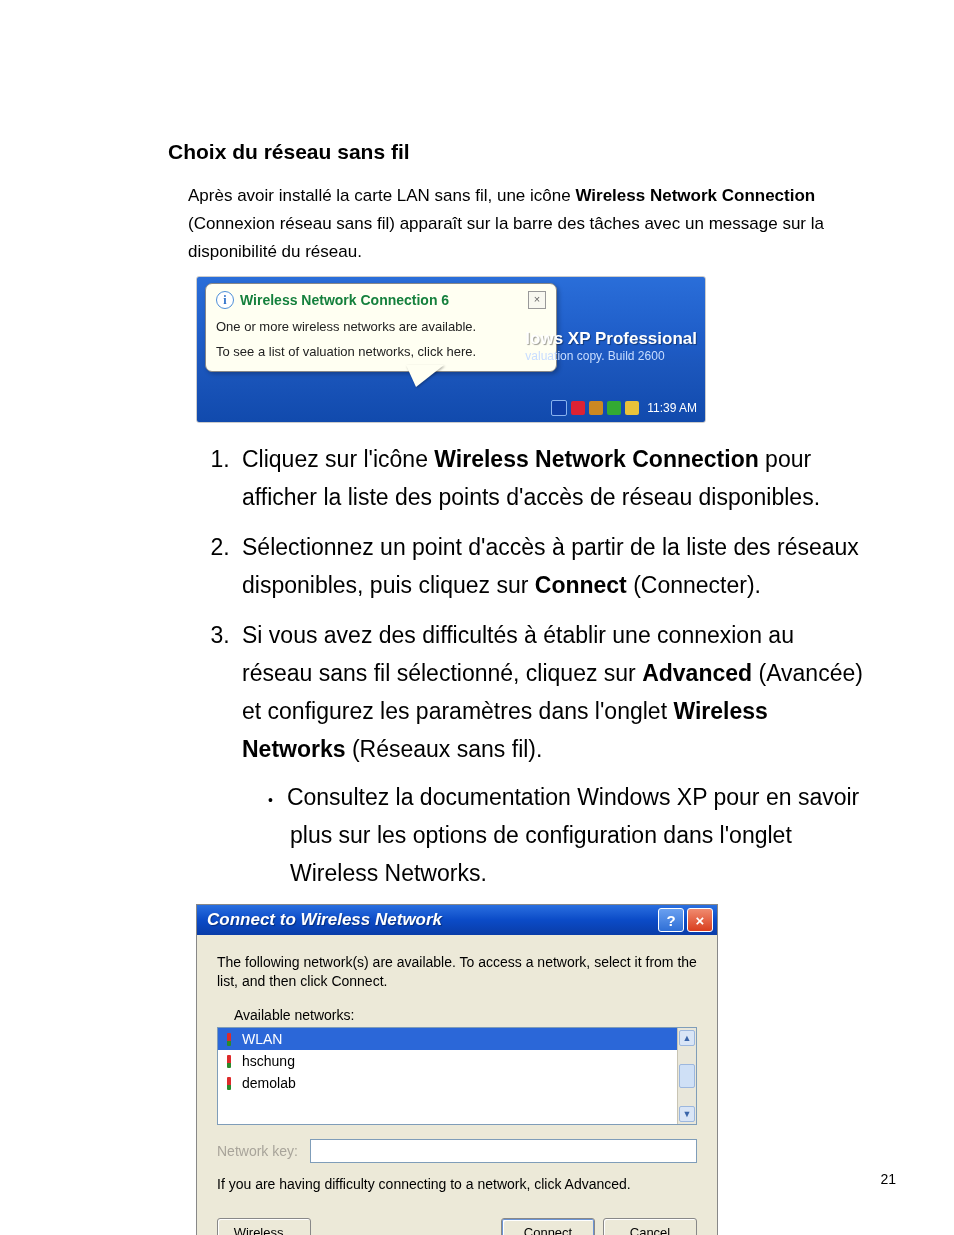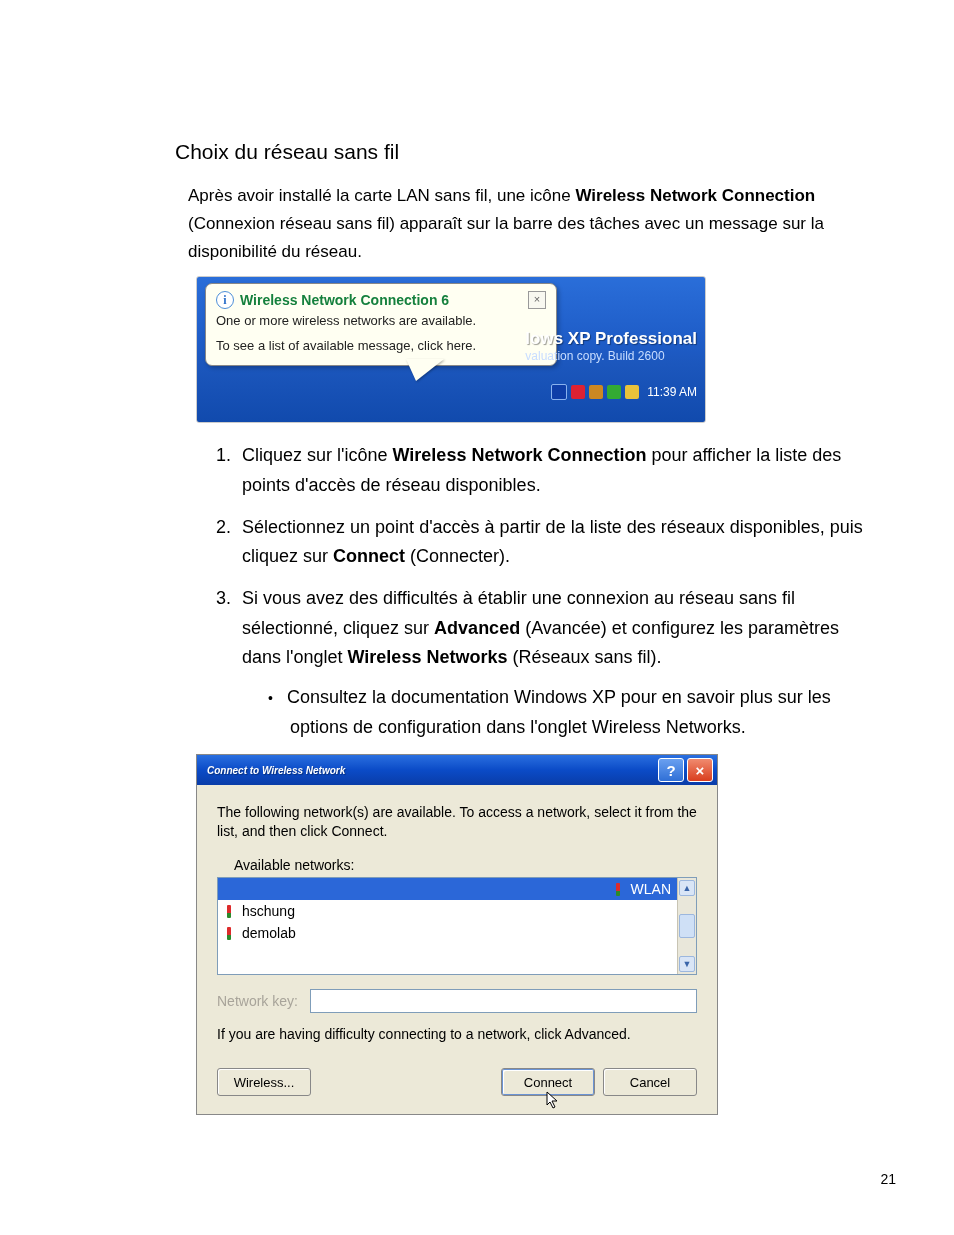--- a/index.html
+++ b/index.html
@@ -11,22 +11,22 @@
   }
   .page {
     width: 954px;
     height: 1235px;
     position: relative;
     box-sizing: border-box;
     padding: 140px 90px 40px 160px;
   }
   h2.section-heading {
     font-size: 21px;
-    font-weight: normal;
-    margin: 0 0 18px 15px;
+    font-weight: bold;
+    margin: 0 0 18px 8px;
   }
   .intro {
     margin-left: 28px;
     font-size: 17px;
     line-height: 1.65;
     margin-bottom: 8px;
   }
   .intro b { font-weight: bold; }
 
   
@@ -80,21 +80,21 @@
   .balloon-close {
     width: 16px; height: 16px;
     border: 1px solid #999;
     color: #666;
     font-size: 11px; line-height: 14px; text-align: center;
     background: #f8f8f0;
   }
   .balloon-line {
     font-size: 13px;
     color: #222;
-    margin-top: 4px;
+    margin-top: 10px;
   }
   .balloon-tail {
     position: absolute;
     left: 200px;
     bottom: -16px;
     width: 0; height: 0;
     border-left: 10px solid transparent;
     border-right: 28px solid transparent;
     border-top: 22px solid #fffff2;
     filter: drop-shadow(1px 1px 1px rgba(0,0,0,.3));
@@ -104,40 +104,40 @@
     right: 8px;
     top: 52px;
     text-align: left;
     color: #fff;
   }
   .xp-brand .line1 { font-weight: bold; font-size: 17px; text-shadow: 1px 1px 1px rgba(0,0,0,.4); }
   .xp-brand .line2 { font-size: 12px; color: #c8ddff; }
   .tray {
     position: absolute;
     right: 8px;
-    bottom: 22px;
+    bottom: 6px;
     display: flex;
     align-items: center;
     gap: 4px;
   }
   .tray-icon {
     width: 14px; height: 14px;
     border-radius: 2px;
   }
   .tray .clock {
     color: #fff;
     font-size: 12px;
     margin-left: 4px;
   }
 
   
   ol.steps {
     margin: 4px 0 0 28px;
     padding-left: 48px;
-    font-size: 18px;
+    font-size: 23px;
     line-height: 1.65;
   }
   ol.steps > li { margin-bottom: 12px; padding-left: 6px; }
   ul.sub {
     list-style: none;
     margin: 10px 0 0 26px;
     padding: 0;
   }
   ul.sub li::before {
     content: "•";
@@ -157,21 +157,21 @@
   .dlg-titlebar {
     background: linear-gradient(#2a6fe0 0%, #0b4bc7 50%, #093ca8 100%);
     color: #fff;
     height: 30px;
     display: flex;
     align-items: center;
     padding: 0 4px 0 10px;
   }
   .dlg-title {
     font-weight: bold;
-    font-size: 10px;
+    font-size: 17px;
     font-style: italic;
     font-family: "Trebuchet MS", Tahoma, sans-serif;
     flex: 1;
     text-shadow: 1px 1px 1px rgba(0,0,0,.35);
   }
   .dlg-btn {
     width: 24px; height: 22px;
     margin-left: 3px;
     border: 1px solid #fff;
     border-radius: 3px;
@@ -202,21 +202,20 @@
   .lb-item {
     display: flex;
     align-items: center;
     gap: 8px;
     padding: 3px 6px;
     font-size: 14px;
   }
   .lb-item.selected {
     background: #2b67d8;
     color: #fff;
-    justify-content: flex-end;
   }
   .net-icon {
     width: 10px; height: 13px;
     position: relative;
   }
   .net-icon::before {
     content: "";
     position: absolute; left: 3px; top: 0;
     width: 4px; height: 13px;
     background: linear-gradient(#dd2b2b 0 60%, #2b8a2b 60% 100%);
@@ -301,21 +300,21 @@
 
   <div class="shot1">
     <div class="taskbar">
       <div class="balloon">
         <div class="balloon-title-row">
           <span class="balloon-info-icon">i</span>
           <span class="balloon-title">Wireless Network Connection 6</span>
           <span class="balloon-close">×</span>
         </div>
         <div class="balloon-line">One or more wireless networks are available.</div>
-        <div class="balloon-line" style="margin-top:10px;">To see a list of available message, click here.</div>
+        <div class="balloon-line" style="margin-top:10px;">To see a list of valuation networks, click here.</div>
         <div class="balloon-tail"></div>
       </div>
       <div class="xp-brand">
         <div class="line1">lows XP Professional</div>
         <div class="line2">valuation copy. Build 2600</div>
       </div>
       <div class="tray">
         <span class="tray-icon" style="background:#0e3ea8;border:1px solid #89b2ee"></span>
         <span class="tray-icon" style="background:#d23;"></span>
         <span class="tray-icon" style="background:#c82;"></span>

